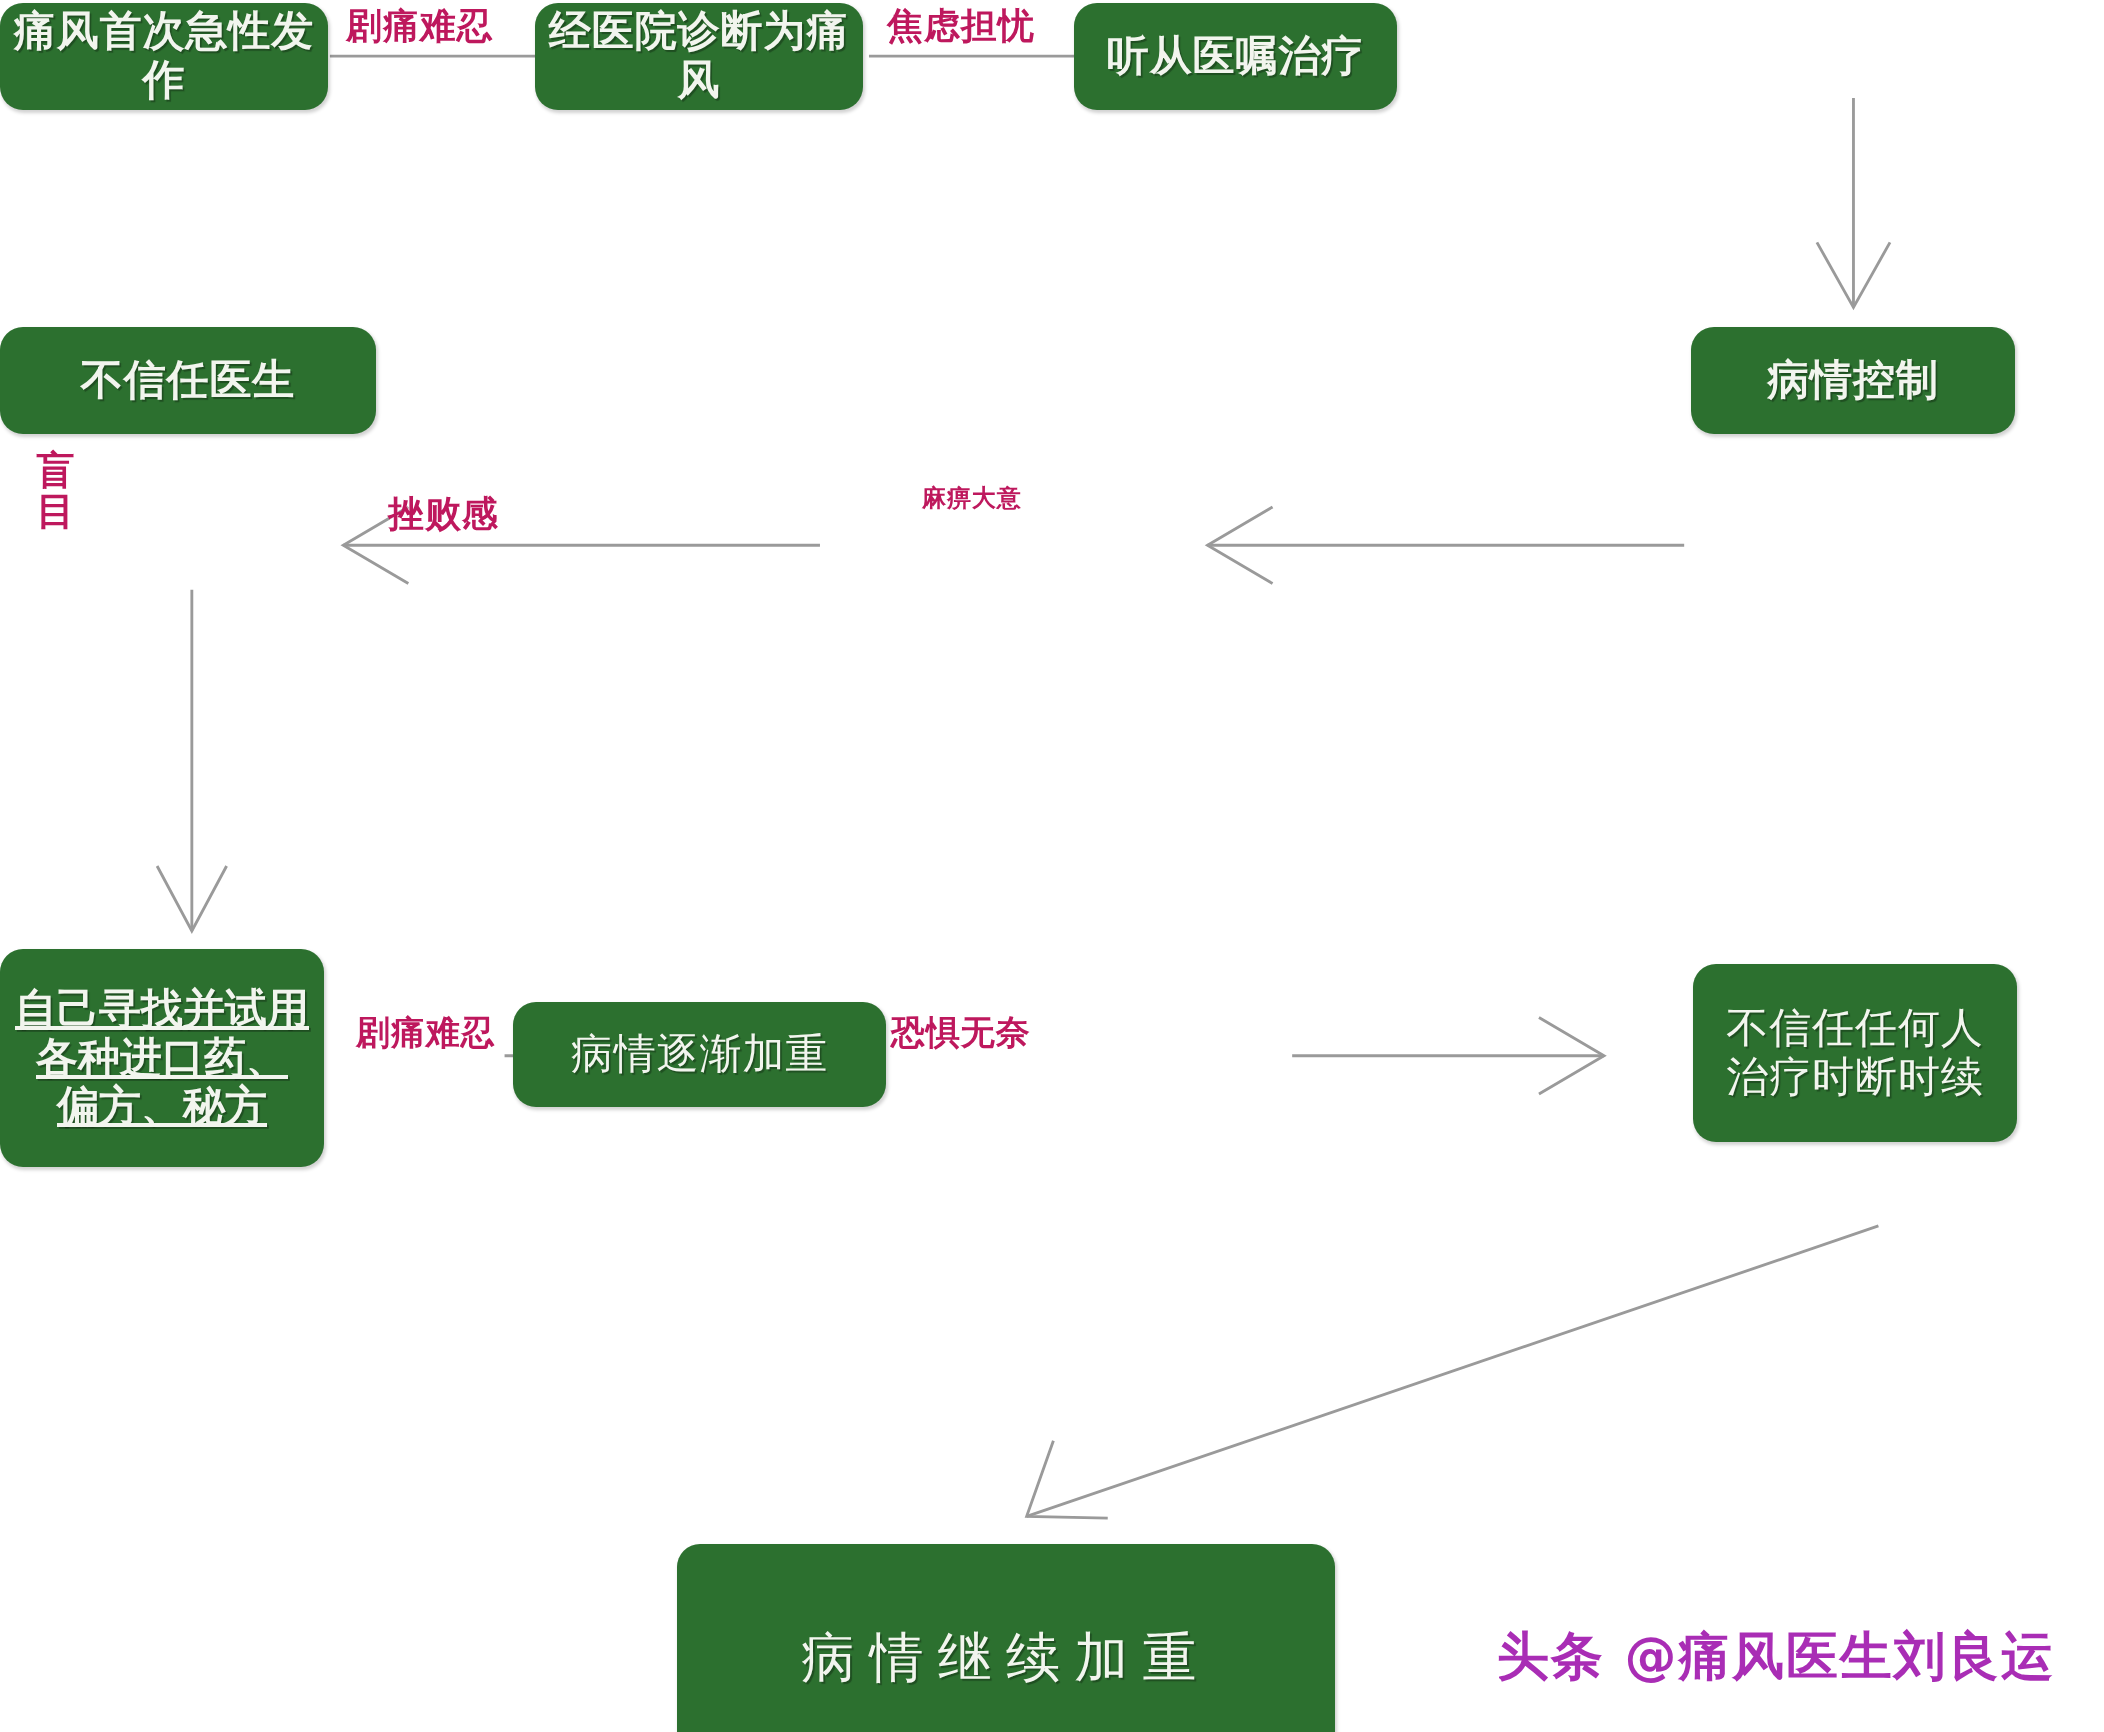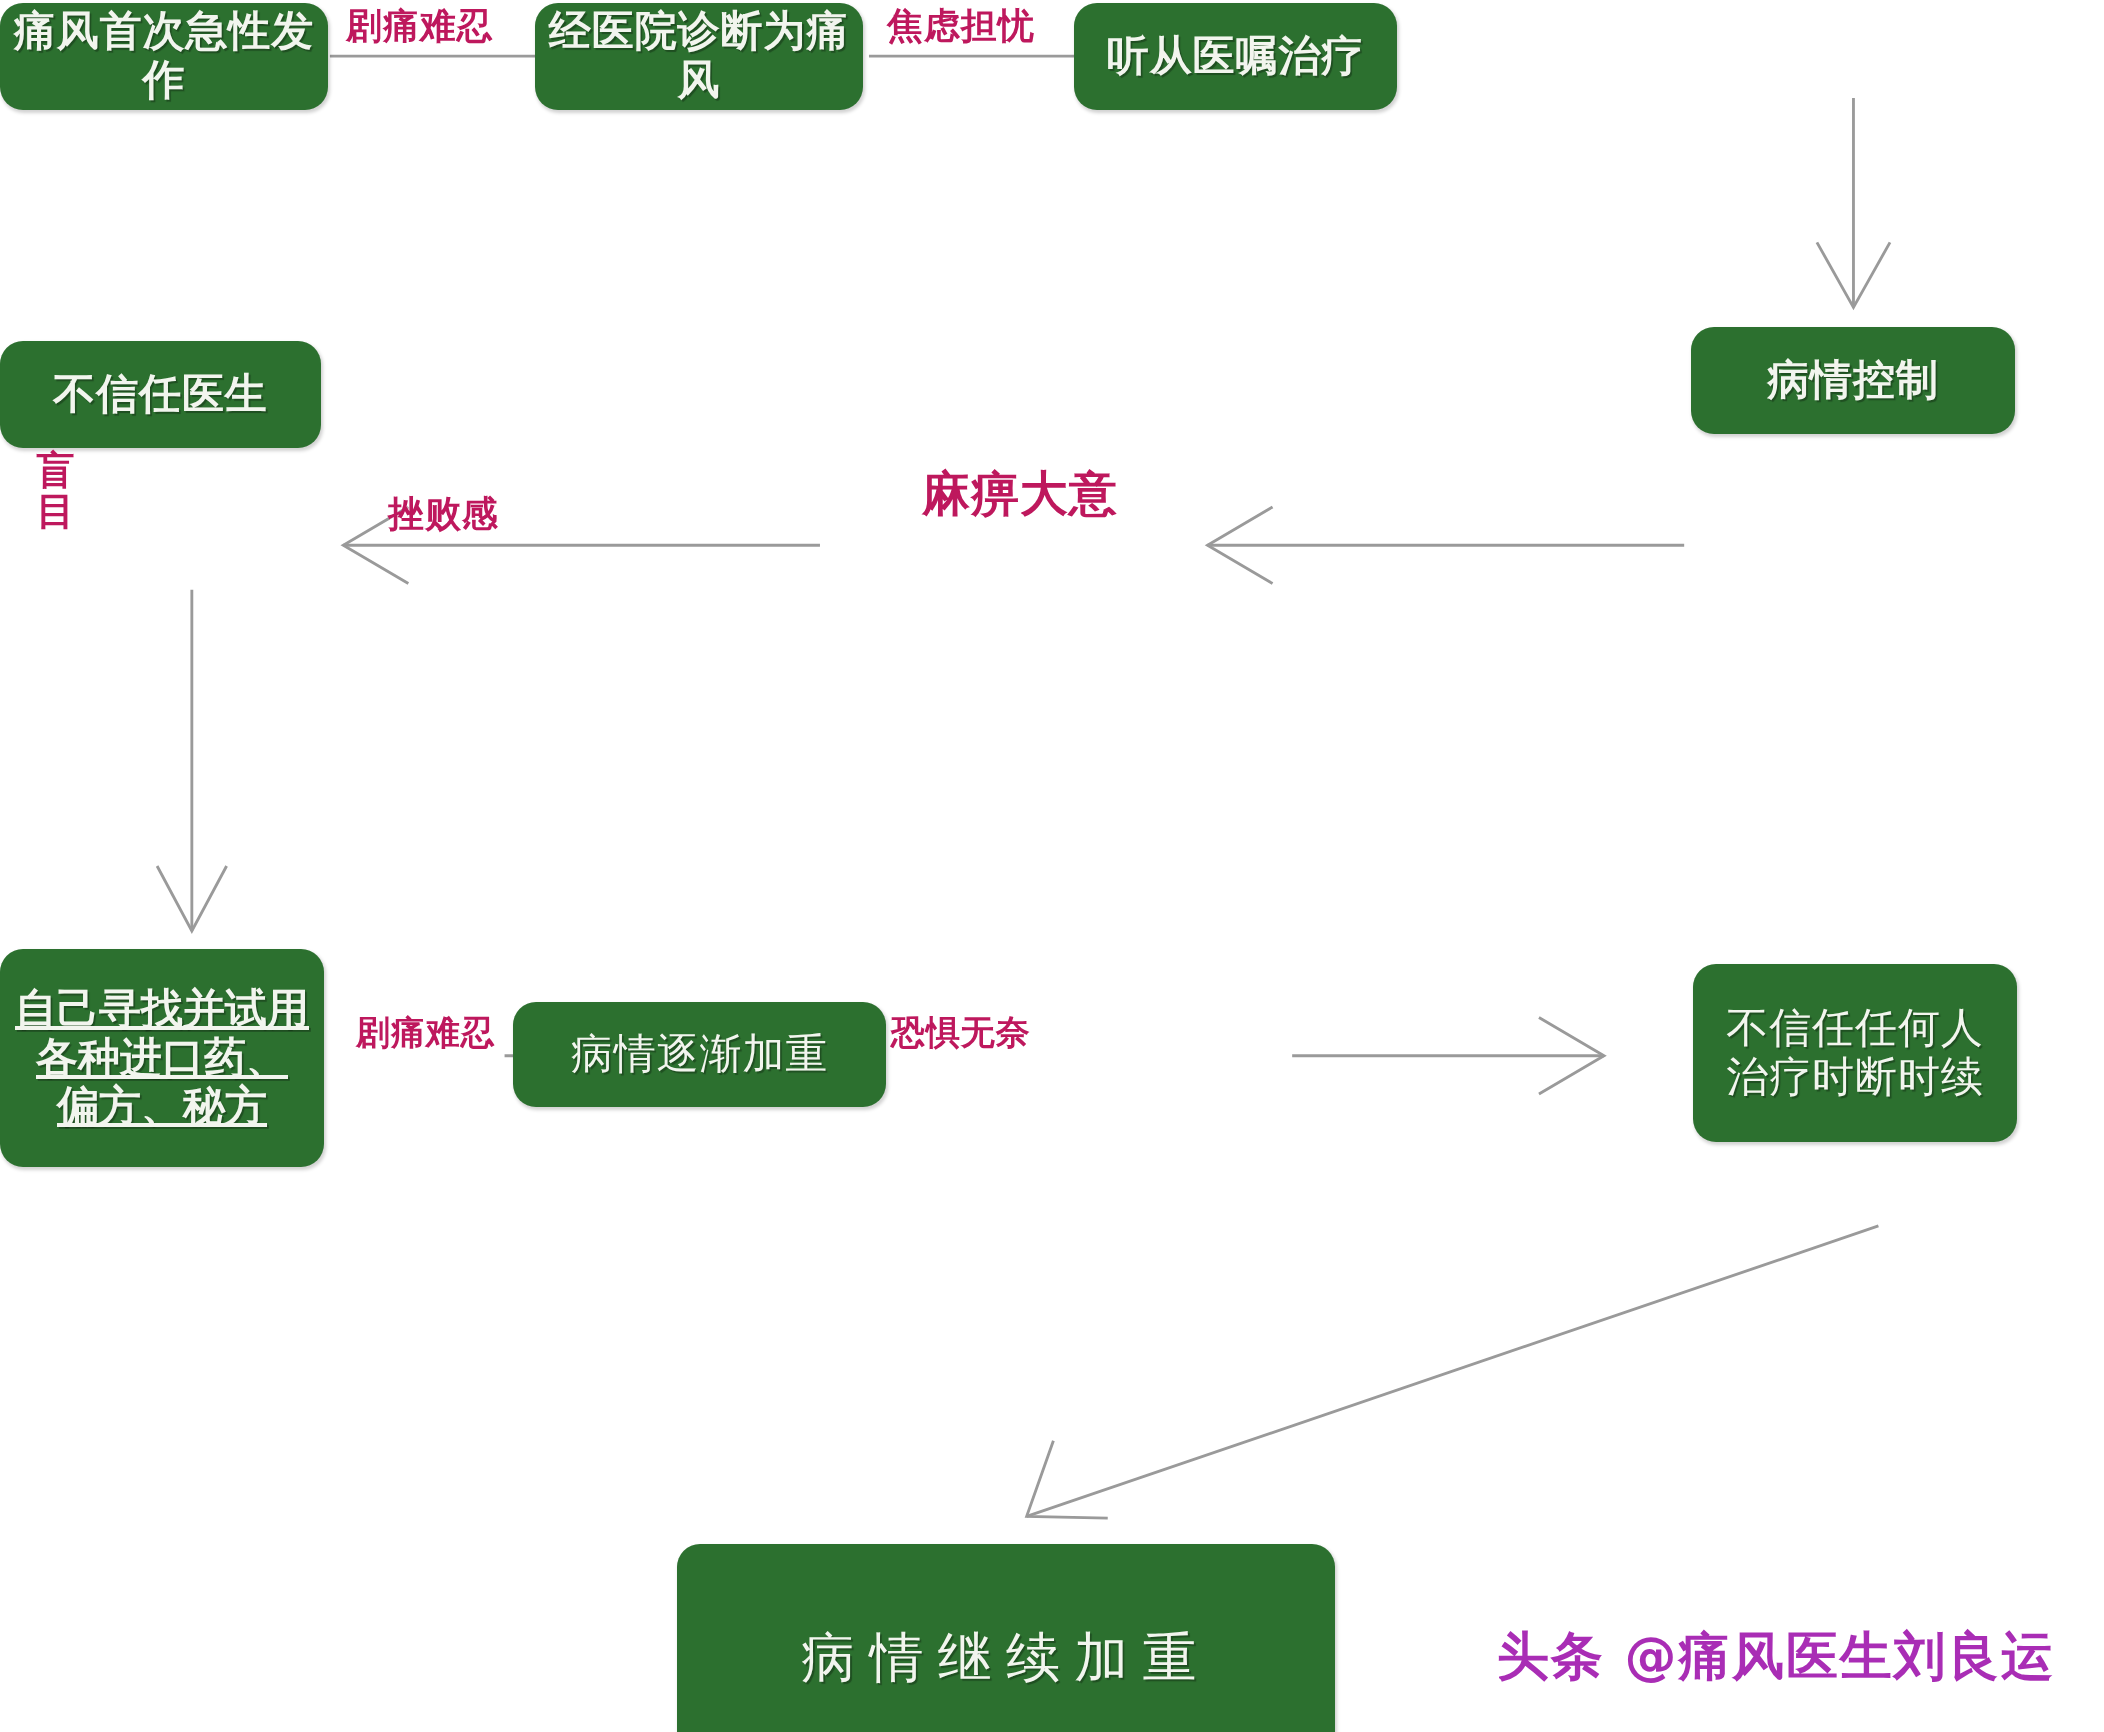--- a/index.html
+++ b/index.html
@@ -169,21 +169,21 @@
   <div class="node heavy" style="left:1691px; top:327px; width:324px; height:107px; font-size:42px;">
     <span class="label">病情控制</span>
   </div>
 
   <div class="node heavy" style="left:1074px; top:2.7px; width:323px; height:107px;
               font-size:42px; left:1074px;">
     <span class="label">听从医嘱治疗</span>
   </div>
 
 
-  <div class="node heavy" style="left:0px; top:341px; width:321px; height:107px; font-size:42px;">
+  <div class="node heavy" style="left:0px; top:327px; width:376px; height:107px; font-size:42px;">
     <span class="label">不信任医生</span>
   </div>
 
   <div class="node serif" style="left:0px; top:949px; width:324px; height:218px; font-size:42px; letter-spacing:0px;">
     <span class="label">自己寻找并试用
 各种进口药、
 偏方、秘方</span>
   </div>
 
   <div class="node light" style="left:513px; top:1002px; width:373px; height:105px; font-size:42px;justify-content:center;">
@@ -196,21 +196,21 @@
   </div>
 
   <div class="node light" style="left:677px; top:1544px; width:658px; height:229px; font-size:54px; letter-spacing:14.3px;">
     <span class="label">病情继续加重</span>
   </div>
 
   <div class="edge-label" style="left:346px; top:1.8px; font-size:36px;">剧痛难忍</div>
 
   <div class="edge-label" style="left:887px; top:1.8px; font-size:36px;">焦虑担忧</div>
 
-  <div class="edge-label" style="left:922px; top:462px; font-size:48px;">麻痹大意</div>
+  <div class="edge-label" style="left:922px; top:482px; font-size:24px;">麻痹大意</div>
 
   <div class="edge-label" style="left:388px; top:490px; font-size:36px;">挫败感</div>
 
   <div class="edge-label vertical" style="left:34px; top:450px; font-size:38px;">盲目</div>
 
   <div class="edge-label" style="left:356px; top:1010px; font-size:34px;">剧痛难忍</div>
 
   <div class="edge-label" style="left:891px; top:1010px; font-size:34px;">恐惧无奈</div>
 
   <div class="watermark" style="left:1497px; top:1622px; font-size:52px;">头条 @痛风医生刘良运</div>

